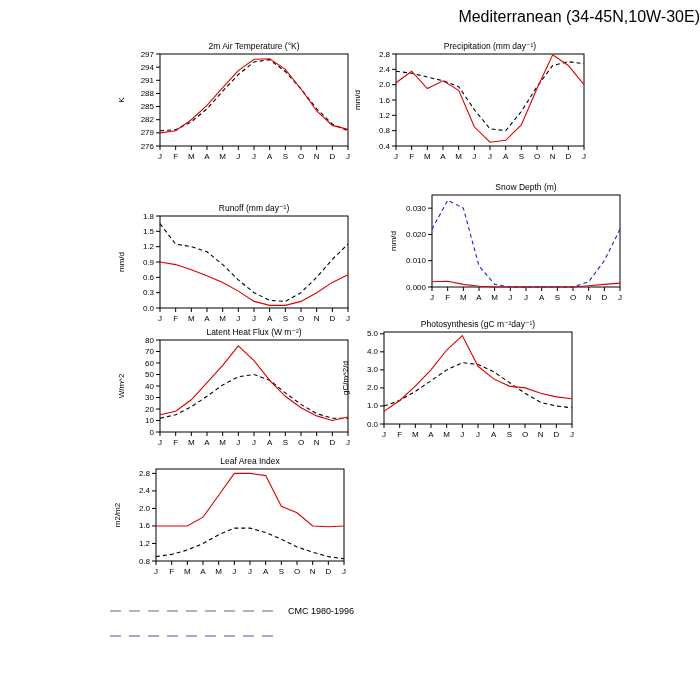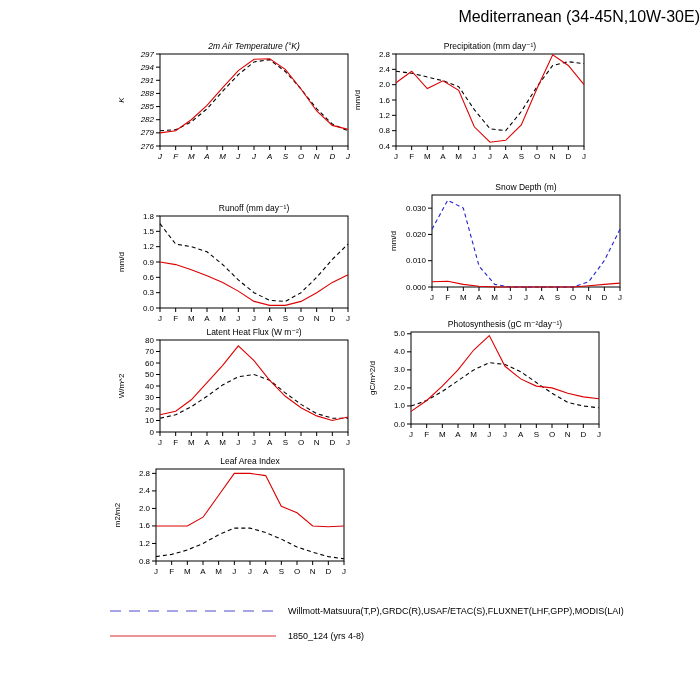--- a/index.html
+++ b/index.html
@@ -14,26 +14,26 @@
   }
   .fig-title {
     position: absolute;
     top: 8px;
     left: 0;
     width: 700px;
     text-align: right;
     font-size: 16px;
   }
   .chart-cell { position: absolute; width: 240px; height: 132px; }
-  #c0 { left: 112px; top: 40px; font-style: italic; }
+  #c0 { left: 112px; top: 40px; }
   #c1 { left: 348px; top: 40px; text-align: center; }
   #c2 { left: 112px; top: 181px; margin-top: 21px; }
   #c3 { left: 348px; top: 181px; padding-left: 36px; }
   #c4 { left: 112px; top: 326px; }
-  #c5 { left: 363px; top: 318px; }
+  #c5 { left: 336px; top: 318px; }
   #c6 { left: 108px; top: 455px; }
   svg text { font-family: "Liberation Sans", "DejaVu Sans", sans-serif; fill: #000; }
   .legend { position: absolute; left: 108px; top: 598px; }
   .legend-row { display: flex; align-items: center; height: 25px; }
   .legend-label { font-size: 9px; margin-left: 10px; white-space: nowrap; }
 </style>
 </head>
 <body>
 
 <div class="page">
@@ -361,24 +361,23 @@
         <text x="236" y="119" text-anchor="middle" font-size="8">J</text>
         <rect x="48" y="14" width="188" height="92" fill="none" stroke="#000" stroke-width="1"></rect>
         <text x="12" y="60" text-anchor="middle" font-size="8" transform="rotate(-90 12 60)">m2/m2</text>
         <polyline points="48.0,101.6 63.7,99.4 79.3,95.0 95.0,88.5 110.7,79.7 126.3,73.1 142.0,73.1 157.7,77.5 173.3,84.1 189.0,92.0 204.7,97.2 220.3,101.6 236.0,103.8" fill="none" stroke="#000000" stroke-width="1.1" stroke-dasharray="4,3"></polyline>
         <polyline points="48.0,71.0 63.7,71.0 79.3,71.0 95.0,62.2 110.7,40.3 126.3,18.4 142.0,18.4 157.7,20.6 173.3,51.2 189.0,57.8 204.7,71.0 220.3,71.8 236.0,71.0" fill="none" stroke="#dd0000" stroke-width="1.1"></polyline>
       </svg></div>
 
   <div class="legend">
     <div class="legend-row">
       <svg class="swatch" width="170" height="10">
-          <line x1="2" y1="5" x2="168" y2="5" stroke="#8888dd" stroke-width="1.5" stroke-dasharray="11,8"></line>
+          <line x1="2" y1="5" x2="168" y2="5" stroke="#9a9a9a" stroke-width="1.5" stroke-dasharray="11,8"></line>
         </svg>
-      <span class="legend-label">Willmott-Matsuura(T,P),GRDC(R),USAF/ETAC(S),FLUXNET(LHF,GPP),MODIS(LAI)</span>
+      <span class="legend-label">CMC 1980-1996</span>
     </div>
     <div class="legend-row">
       <svg class="swatch" width="170" height="10">
-          <line x1="2" y1="5" x2="168" y2="5" stroke="#e87070" stroke-width="1.5"></line>
+          <line x1="2" y1="5" x2="168" y2="5" stroke="#8888dd" stroke-width="1.5" stroke-dasharray="11,8"></line>
         </svg>
-      <span class="legend-label">1850_124 (yrs 4-8)</span>
     </div>
   </div>
 </div>
 
 </body></html>

